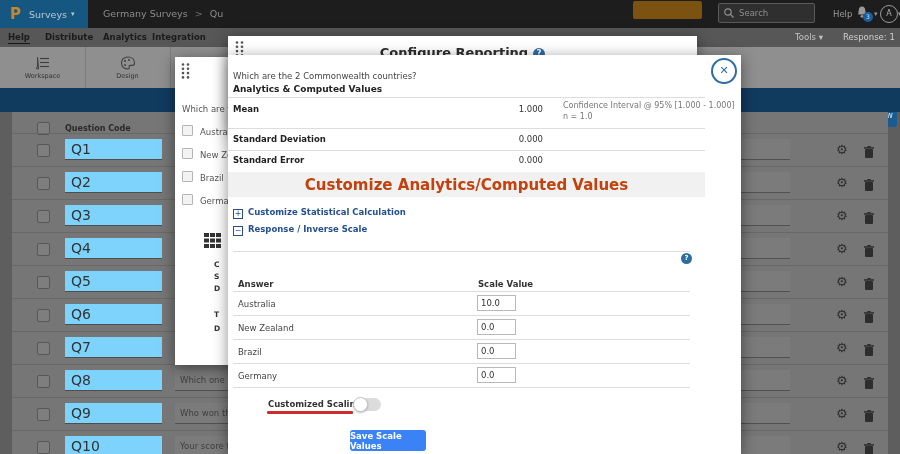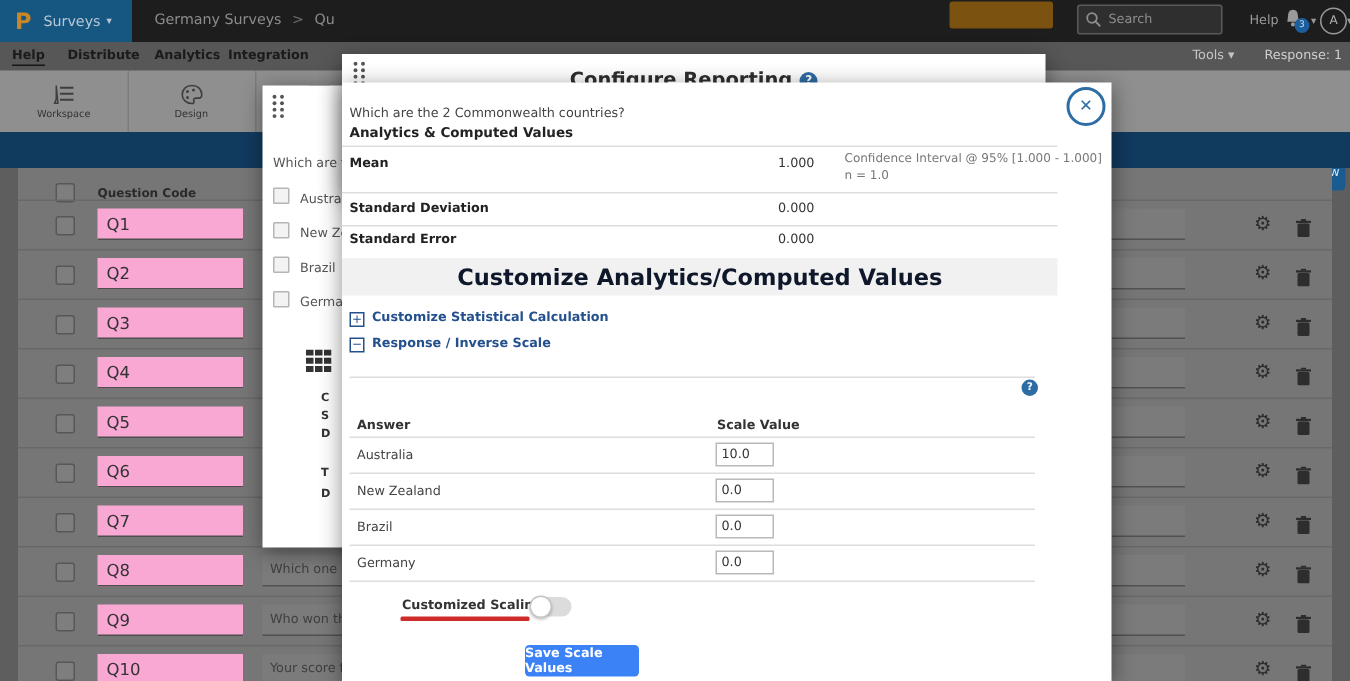--- a/index.html
+++ b/index.html
@@ -44,22 +44,22 @@
   #urlPencil{font-size:9px;color:#3f3f3f;margin-left:5px;}
   #previewBtn{left:840px;top:56px;width:57px;height:24px;background:#1a5c8f;border-radius:3px;
               display:flex;align-items:center;justify-content:center;color:#d9e6f2;font-size:8.5px;}
   #blueBand{left:0;top:88px;width:900px;height:24px;background:#113a5f;}
 
   #tableCard{left:12px;top:112px;width:876px;height:342px;background:#767676;}
   .hdrCb{left:25px;top:10px;}
   .cbGray{position:absolute;width:11px;height:11px;background:#7e7e7e;border:1px solid #575757;border-radius:2px;}
   #qHdr{left:53px;top:12px;font-size:8px;font-weight:bold;color:#2a2a2a;}
   .qrow{position:absolute;left:0;width:876px;height:33px;border-top:1px solid #686868;}
-  .codeBox{position:absolute;left:53px;top:5px;width:97px;height:21px;background:#f9a8d4;
-           border-bottom:1.5px solid #4e4e4e;font-size:11px;color:#333;line-height:21px;padding-left:6px;box-sizing:border-box;}
+  .codeBox{position:absolute;left:53px;top:5px;width:97px;height:21px;background:#7dd3fc;
+           border-bottom:1.5px solid #4e4e4e;font-size:14px;color:#333;line-height:21px;padding-left:6px;box-sizing:border-box;}
   .qtextBox{position:absolute;left:163px;top:5px;width:615px;height:21px;background:#7b7b7b;
             border-bottom:1.5px solid #515151;font-size:8.5px;color:#3f3f3f;line-height:21px;padding-left:5px;
             box-sizing:border-box;overflow:hidden;white-space:nowrap;}
   .gearI{position:absolute;left:824px;top:7px;font-size:13px;color:#2d2d2d;line-height:17px;}
   .trashI{position:absolute;left:852px;top:9px;}
 
   
   .dlg{background:#fff;box-shadow:0 3px 14px rgba(0,0,0,.45);}
   #dlgB{left:175px;top:57px;width:420px;height:308px;z-index:2;}
   #dlgA{left:228px;top:20px;width:469px;height:95px;z-index:3;margin-top:16px;}
@@ -83,21 +83,21 @@
   
   #closeBtn{left:483px;top:3px;width:22px;height:22px;border:2px solid #2e6da4;border-radius:50%;
             color:#2e6da4;font-size:11px;font-weight:bold;text-align:center;line-height:22px;background:#fff;}
   #dlgCq{left:5px;top:16px;font-size:8.5px;color:#444;}
   #dlgCSec{left:5px;top:29px;font-size:9px;font-weight:bold;color:#222;}
   .cdiv{position:absolute;left:0;width:477px;border-top:1px solid #ddd;}
   .statLbl{position:absolute;left:5px;font-size:8.5px;font-weight:bold;color:#222;}
   .statVal{position:absolute;left:255px;width:60px;text-align:right;font-size:8.5px;color:#333;}
   .statNote{position:absolute;left:335px;font-size:8px;color:#777;}
   #band{left:0;top:117px;width:477px;height:25px;background:#f1f1f1;display:flex;align-items:center;justify-content:center;}
-  #bandTitle{font-size:15px;font-weight:bold;color:#0f172a;text-align:center;}
+  #bandTitle{font-size:15px;font-weight:bold;color:#c2410c;text-align:center;}
   .cuLink{position:absolute;left:5px;font-size:8.5px;font-weight:bold;color:#24508d;}
   .pmBox{display:inline-block;width:8px;height:8px;border:1px solid #24508d;font-size:8px;line-height:8px;
          text-align:center;vertical-align:-1px;margin-right:5px;font-weight:normal;}
   #qmark2{left:448px;top:198px;width:11px;height:11px;font-size:7px;line-height:11px;}
   .scHdr{position:absolute;top:224px;font-size:8.5px;font-weight:bold;color:#333;}
   .scLbl{position:absolute;left:10px;font-size:8.5px;color:#444;}
   .scInput{position:absolute;left:249px;width:34px;height:14px;border:1px solid #b9b9b9;background:#fff;
            font-size:8.5px;color:#333;line-height:14px;padding-left:3px;}
   #togLbl{left:40px;top:344px;font-size:8.5px;font-weight:bold;color:#333;}
   #togRedline{left:39px;top:356px;width:86px;height:3px;background:#ce2b2b;border-radius:1px;}

